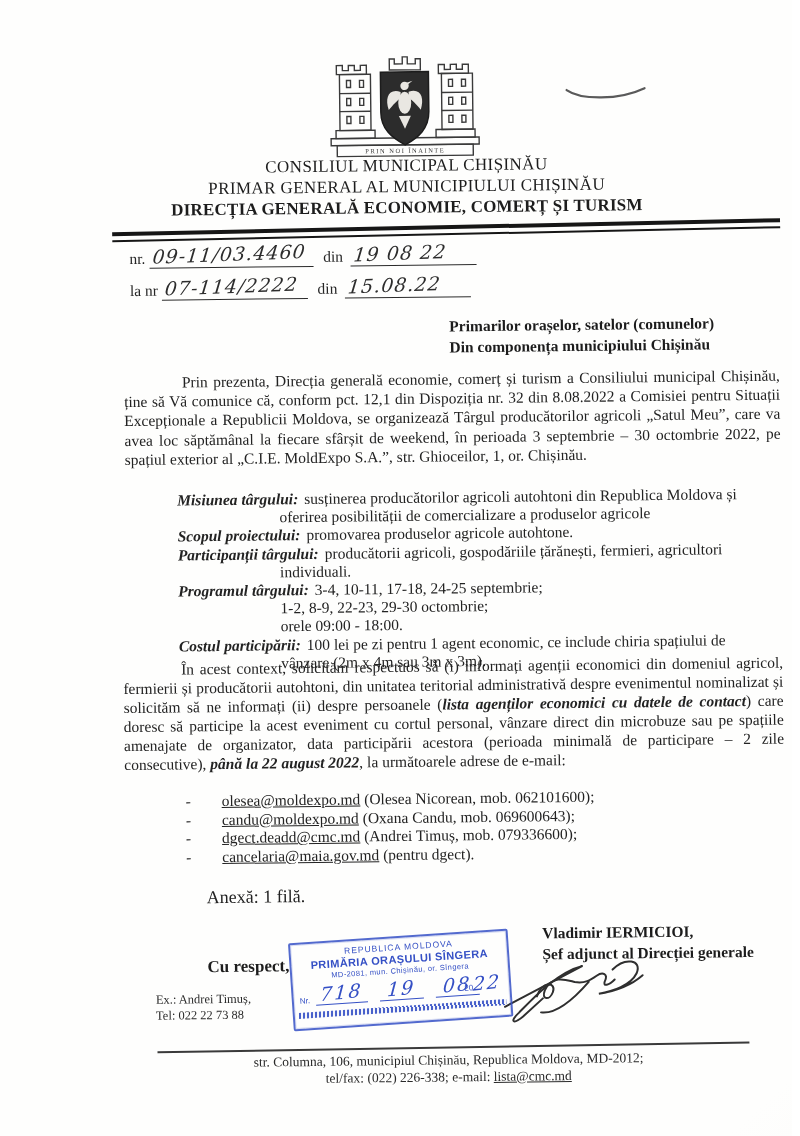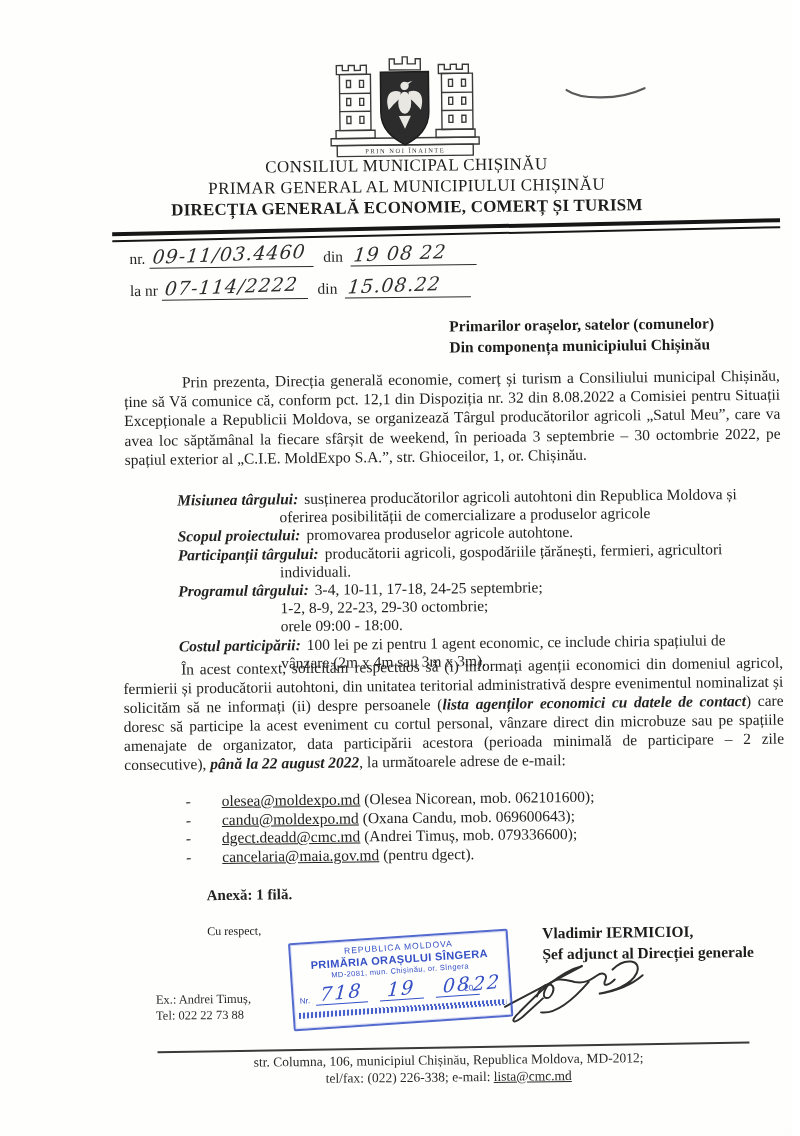--- a/index.html
+++ b/index.html
@@ -58,22 +58,22 @@
   .items{position:absolute;left:178px;top:489px;width:572px;font-size:15.5px;line-height:18.2px;color:#232323;}
   .item{padding-left:102px;text-indent:-102px;}
   .item-label{font-weight:bold;font-style:italic;margin-right:6px;}
   .item-cont{text-indent:0;}
   
   .emails{position:absolute;left:183px;top:790px;font-size:15.5px;line-height:18.6px;color:#232323;}
   .email-row{white-space:nowrap;}
   .email-row .dash{display:inline-block;width:36px;}
   .email{text-decoration:underline;}
   
-  .annex{position:absolute;left:203px;top:885px;font-size:15px;color:#232323;font-weight:bold;}
-  .closing{position:absolute;left:203px;top:922px;font-size:12px;font-weight:normal;color:#1d1d1d;}
+  .annex{position:absolute;left:203px;top:885px;font-size:18px;color:#232323;}
+  .closing{position:absolute;left:203px;top:955px;font-size:17px;font-weight:bold;color:#1d1d1d;}
   .sigblock{position:absolute;left:538px;top:924px;font-size:15.5px;font-weight:bold;line-height:21px;color:#1c1c1c;}
   .signature{position:absolute;left:492px;top:950px;width:180px;height:75px;}
   
   .stamp{
     position:absolute;left:286px;top:936px;width:216px;height:84px;
     border:2.5px solid rgba(53,80,197,0.85);
     border-radius:2px;
     transform:rotate(-3.2deg);
     color:#3550c5;
     box-shadow:inset 0 0 0 1px rgba(53,80,197,0.18);

